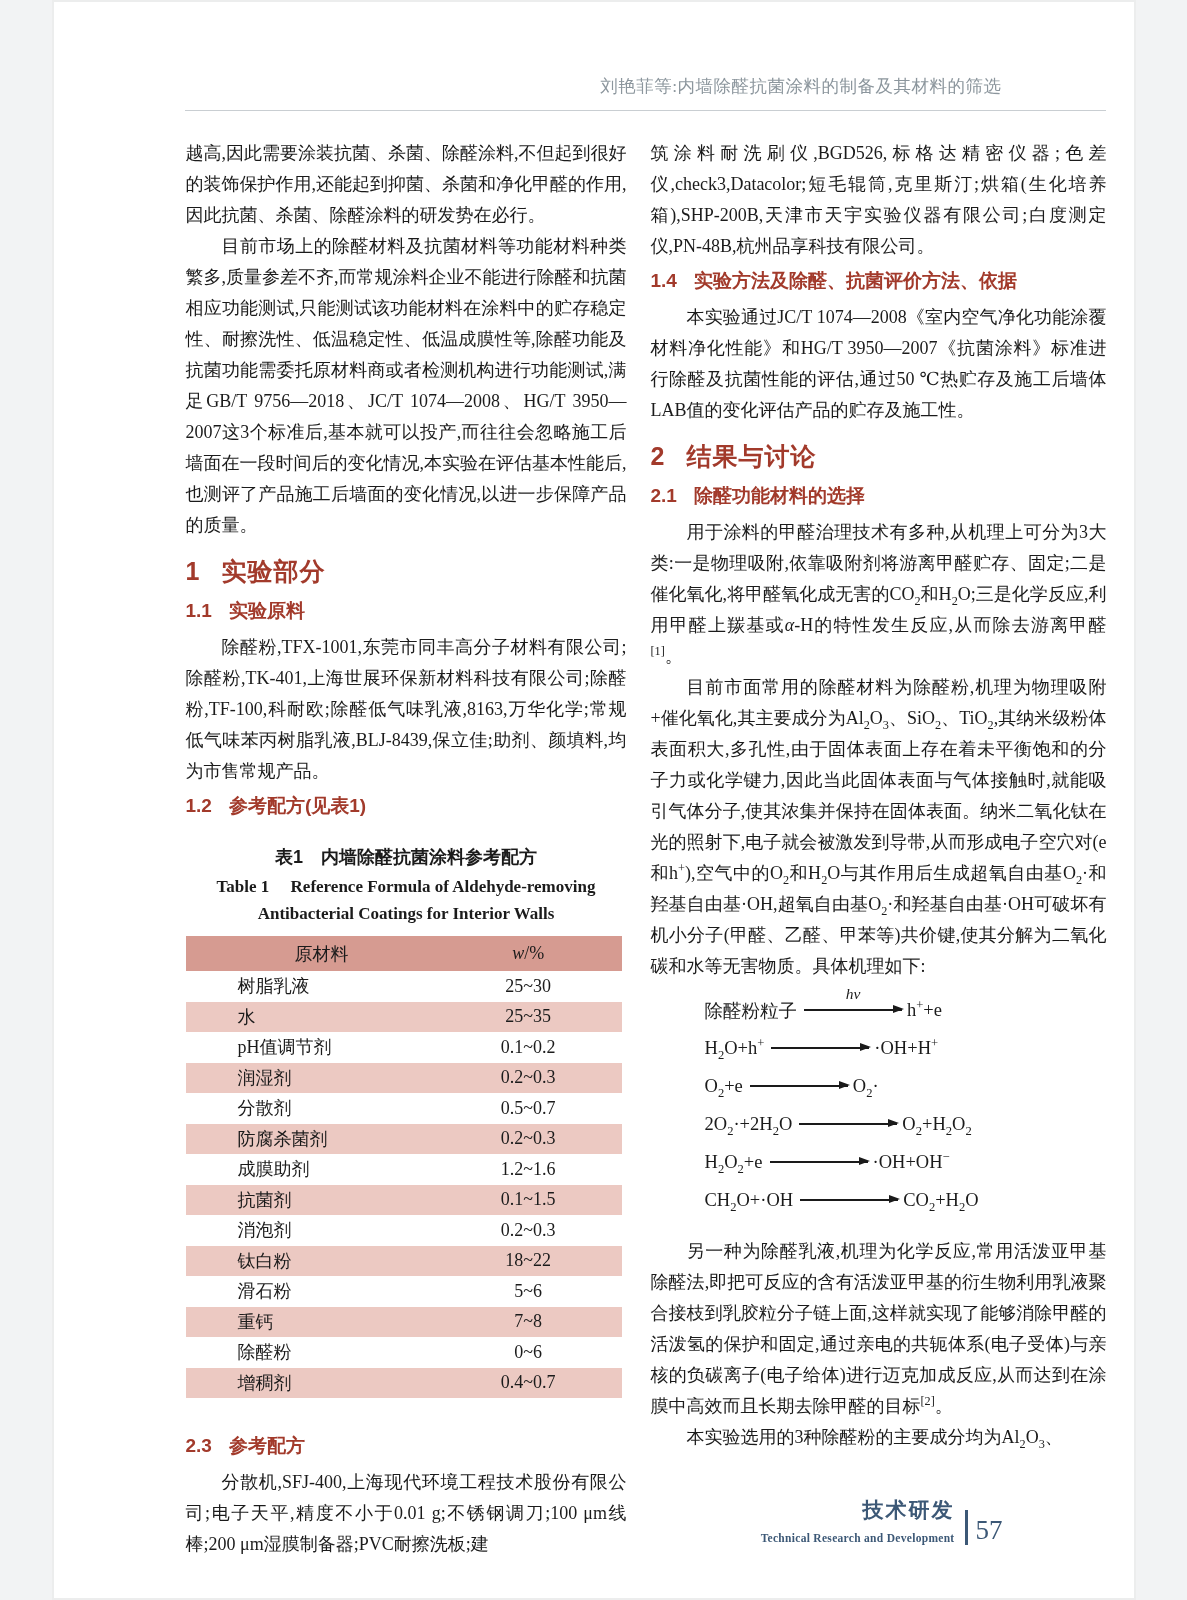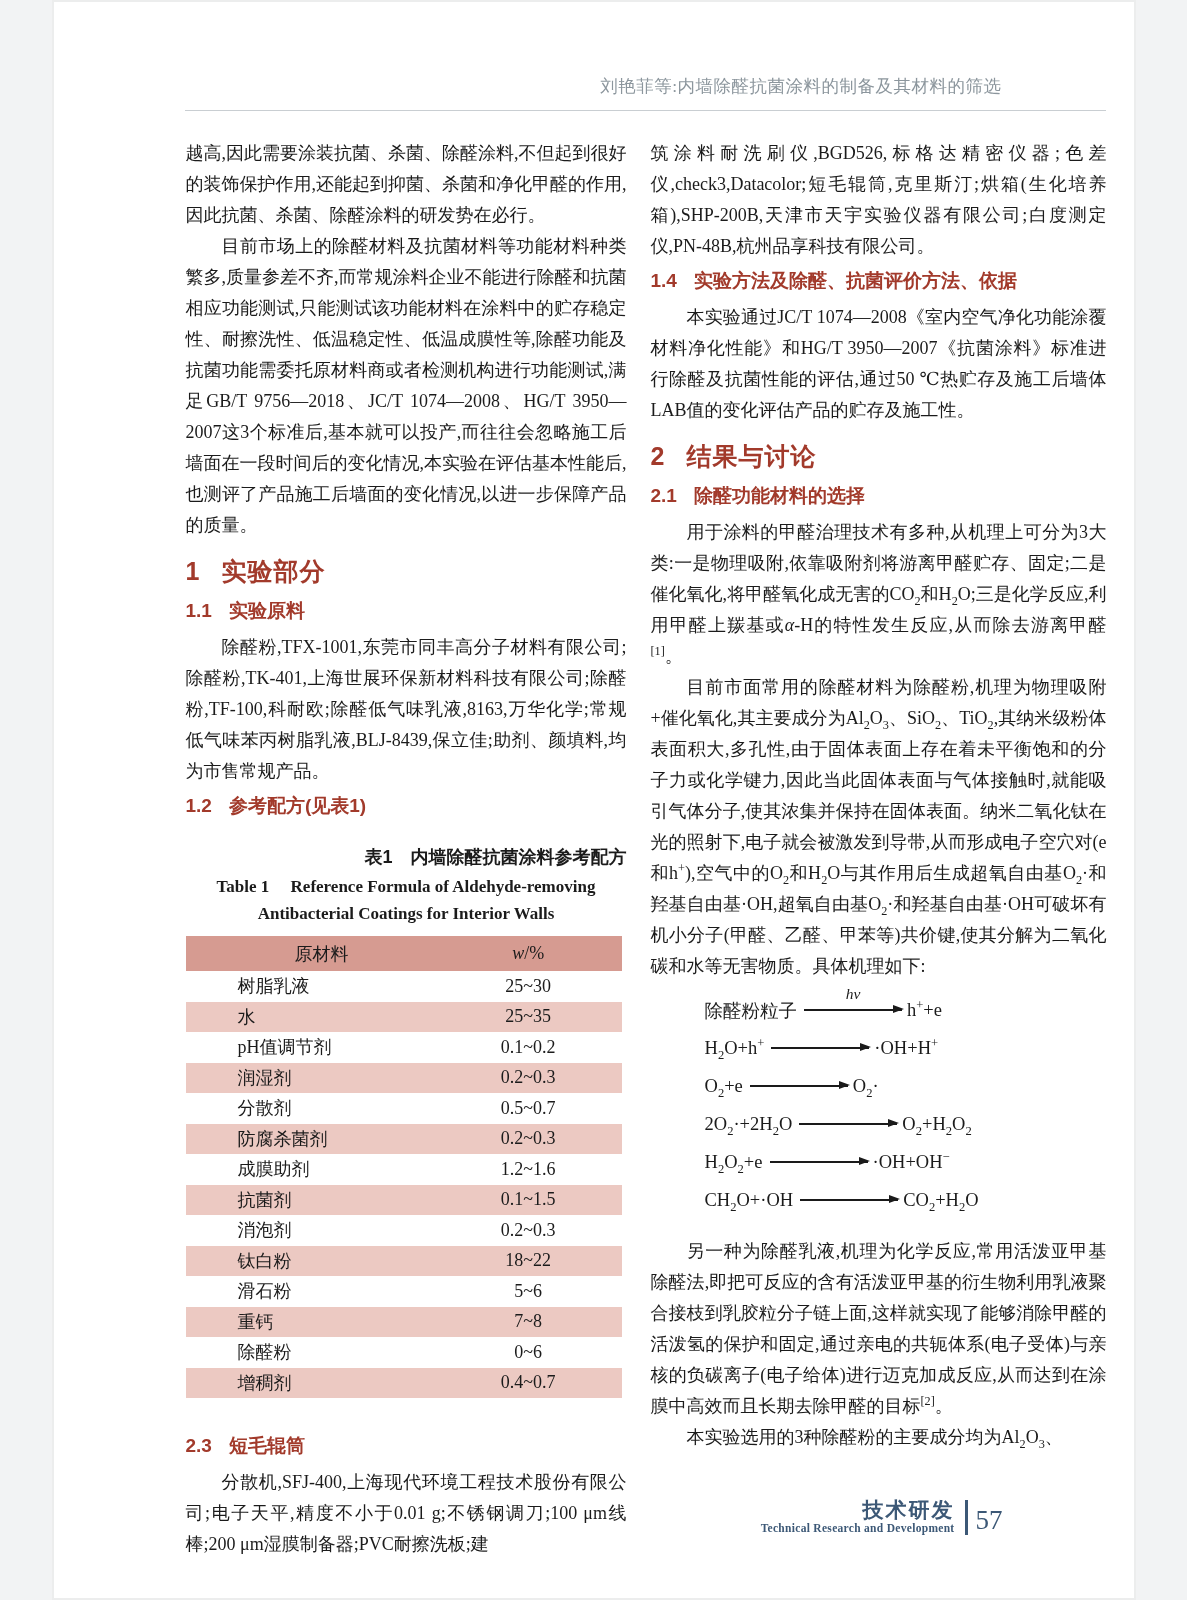--- a/index.html
+++ b/index.html
@@ -36,21 +36,21 @@
   .sec2 {
     font-family:"Liberation Sans","DejaVu Sans",sans-serif; font-weight:bold;
     color:var(--heading_red,#a23a2b); font-size:19px; line-height:28px;
     margin:5px 0 7px;
   }
   .sec2 .sec-num { margin-right:17px; }
   .sec2.gap-top { margin-top:34px; }
   
   .table-block { margin-top:24px; }
   .cap-cn {
-    text-align:right; font-family:"Liberation Sans","DejaVu Sans",sans-serif;
+    text-align:center; font-family:"Liberation Sans","DejaVu Sans",sans-serif;
     font-weight:bold; font-size:18px; line-height:26px; margin:0 0 3px;
   }
   .cap-en { text-align:center; font-weight:bold; font-size:17px; line-height:27px; margin:0; }
   table.formula { width:99%; border-collapse:collapse; margin-top:9px; font-size:18px; }
   table.formula th { background:var(--table_header_bg,#d69b91); font-weight:normal; height:33px; }
   table.formula th.c1 { width:57%;padding-left:24px; }
   table.formula td { height:28.5px; }
   table.formula td.c1 { padding-left:52px; }
   table.formula td.c2, table.formula th.c2 { text-align:center; }
   table.formula tbody tr:nth-child(even) { background:var(--table_row_pink,#ecc9c2); }
@@ -68,21 +68,21 @@
     position:absolute; left:50%; top:-24px; transform:translateX(-50%);
     font-style:italic; font-size:15.5px; background:#fff; padding:0 3px;
   }
   
   .footer { position:absolute; right:133px; top:1498px; display:flex; align-items:flex-end; color:var(--footer_blue,#3c5876); }
   .footer-textcol { text-align:right; }
   .footer-cn {
     font-family:"Liberation Sans","DejaVu Sans",sans-serif; font-weight:bold;
     font-size:21px; line-height:23px; letter-spacing:2px;
   }
-  .footer-en { font-size:11.5px; font-weight:bold; line-height:14px; margin-top:0; letter-spacing:0.3px; }
+  .footer-en { font-size:11.5px; font-weight:bold; line-height:14px; margin-top:10px; letter-spacing:0.3px; }
   .footer-bar { width:3px; height:35px; background:var(--footer_blue,#3c5876); margin:2px 8px 0 10px; flex:none; }
   .footer-num { font-size:27px; line-height:30px; margin-top:7px; }
 </style>
 </head>
 <body>
 
 <div class="page" style="--heading_red: #a23a2b; --table_header_bg: #d69b91; --table_row_pink: #ecc9c2; --footer_blue: #3c5876;">
 
   <div class="running-title">刘艳菲等:内墙除醛抗菌涂料的制备及其材料的筛选</div>
   <div class="header-rule"></div>
@@ -169,21 +169,21 @@
             </tr>
           <tr>
               <td class="c1">增稠剂</td>
               <td class="c2">0.4~0.7</td>
             </tr>
         </tbody>
       </table>
     </div>
 
     <div class="sec2 gap-top">
-      <span class="sec-num">2.3</span><span>短毛辊筒</span>
+      <span class="sec-num">2.3</span><span>参考配方</span>
     </div>
     <p class="body-text">分散机,SFJ-400,上海现代环境工程技术股份有限公司;电子天平,精度不小于0.01 g;不锈钢调刀;100 μm线棒;200 μm湿膜制备器;PVC耐擦洗板;建</p>
   </div>
 
   <div class="col col-right">
     <p class="body-text noindent">筑涂料耐洗刷仪,BGD526,标格达精密仪器;色差仪,check3,Datacolor;短毛辊筒,克里斯汀;烘箱(生化培养箱),SHP-200B,天津市天宇实验仪器有限公司;白度测定仪,PN-48B,杭州品享科技有限公司。</p>
 
     <div class="sec2">
       <span class="sec-num">1.4</span><span>实验方法及除醛、抗菌评价方法、依据</span>
     </div>

